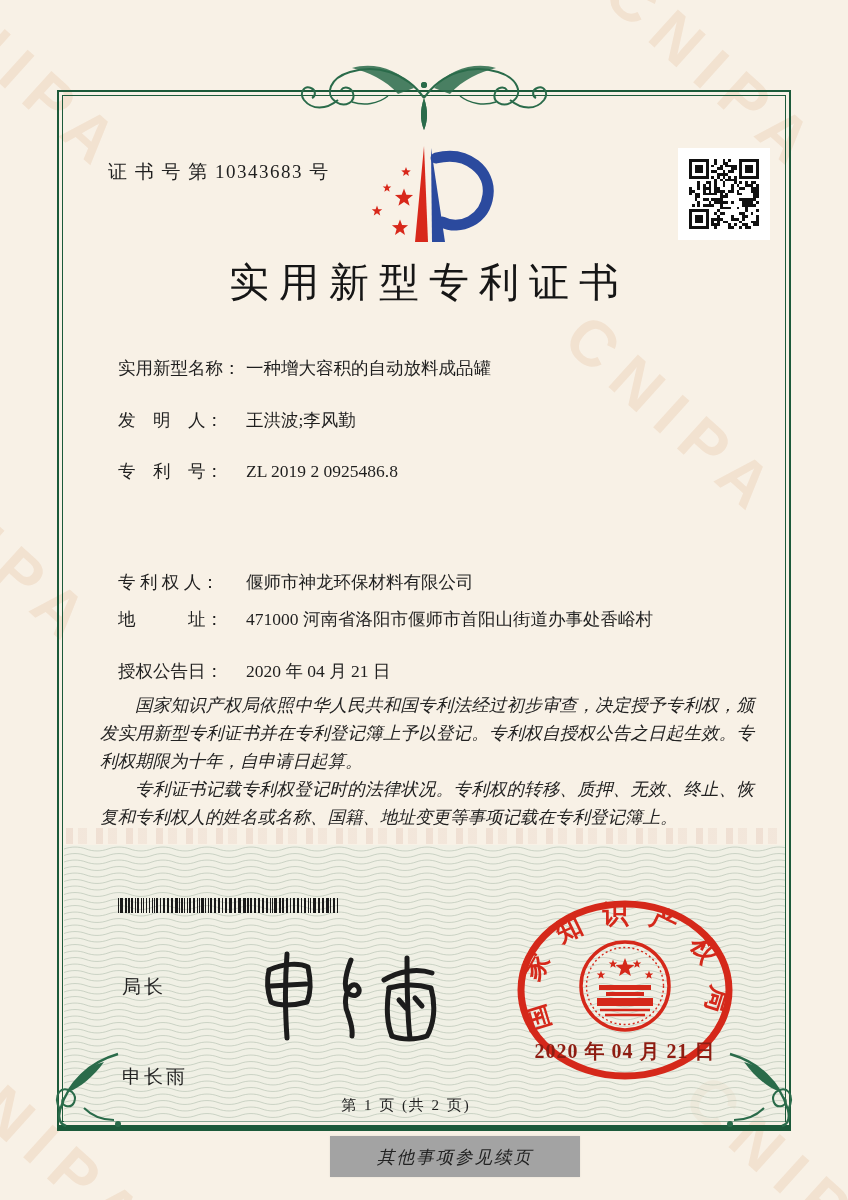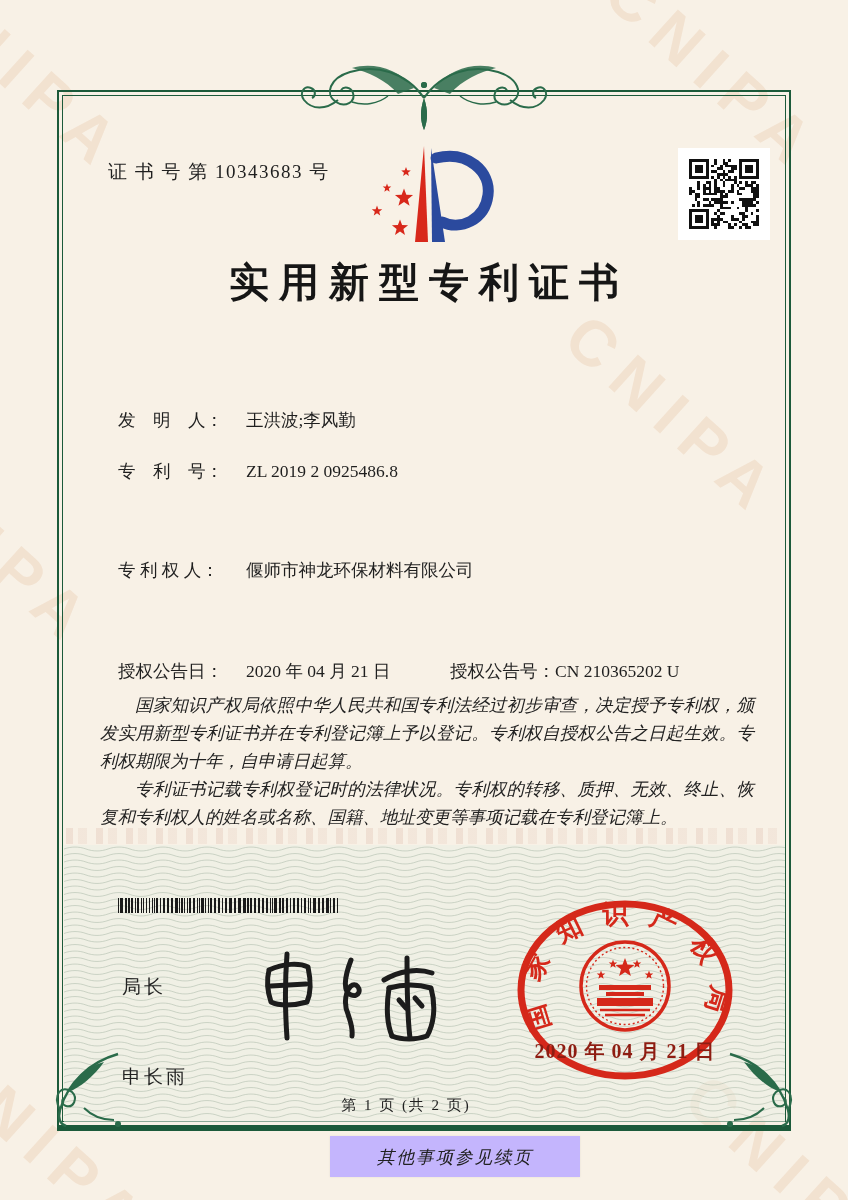--- a/index.html
+++ b/index.html
@@ -45,28 +45,28 @@
     position:absolute; left:108px; top:148px;
     font-size:19px; letter-spacing:1.5px;margin-top:11px;
   }
   .logo{position:absolute; left:352px; top:130px; width:150px; height:115px;}
   .qr{
     position:absolute; left:678px; top:148px; width:92px; height:92px;
     background:#ffffff; display:flex; align-items:center; justify-content:center;
   }
   .title{
     position:absolute; left:0; right:0; top:255px; margin:0;
-    text-align:center; font-size:40px; font-weight:bold;
+    text-align:center; font-size:40px; font-weight:normal;
     letter-spacing:10px; padding-left:10px; color:#161616;
   }
   
   .field{position:absolute; left:118px; font-size:17.5px; white-space:nowrap;}
   .field .lab{display:inline-block; min-width:128px;}
   .f1{top:356px}.f2{top:408px}.f3{top:459px}.f4{top:507px}
-  .f5{top:558px}.f6{top:607px}.f7{top:659px}
+  .f5{top:570px}.f6{top:607px}.f7{top:659px}
   .f7b{position:absolute; left:450px; top:659px; font-size:17.5px; white-space:nowrap;}
   
   .body-text{
     position:absolute; left:100px; top:692px; width:654px;
     font-size:17.5px; line-height:28px; text-align:justify;
     font-style:italic; color:#222;
   }
   .body-text p{margin:0; text-indent:2em;font-family:Liberation Mono, monospace;}
   
   .barcode-svg{position:absolute; left:118px; top:898px;}
@@ -83,21 +83,21 @@
   .seal-date{
     position:absolute; left:0; top:140px; width:226px; text-align:center;
     font-size:20px; font-weight:600; letter-spacing:1px; color:#8e1d12;
   }
   .page-num{
     position:absolute; left:300px; top:1096px; width:212px;
     text-align:center; font-size:15px; letter-spacing:2px;
   }
   .footer-box{
     position:absolute; left:330px; top:1136px; width:250px; height:41px;
-    background:#c4b5fd; display:flex; align-items:center; justify-content:center;
+    background:#a3a3a3; display:flex; align-items:center; justify-content:center;
     font-size:17.5px; font-style:italic; letter-spacing:2px; color:#222;
     box-shadow:0 0 2px rgba(0,0,0,.08);
   }
 </style>
 </head>
 <body>
 
 <div class="page">
 
   <div class="wm" style="left:-55px;top:-45px">CNIPA</div>
@@ -497,34 +497,37 @@
         <rect x="14" y="24" width="1" height="1" fill="#111"></rect>
         <rect x="15" y="24" width="1" height="1" fill="#111"></rect>
         <rect x="18" y="24" width="1" height="1" fill="#111"></rect>
         <rect x="20" y="24" width="1" height="1" fill="#111"></rect>
         <rect x="21" y="24" width="1" height="1" fill="#111"></rect>
       </svg>
   </div>
 
   <h1 class="title">实用新型专利证书</h1>
 
+  <div class="field f1">
+    <span class="lab">实用新型名称：</span><span>一种增大容积的自动放料成品罐</span>
+  </div>
   <div class="field f2">
     <span class="lab">发　明　人：</span><span>王洪波;李风勤</span>
   </div>
   <div class="field f3">
     <span class="lab">专　利　号：</span><span>ZL 2019 2 0925486.8</span>
   </div>
   <div class="field f5">
     <span class="lab">专 利 权 人：</span><span>偃师市神龙环保材料有限公司</span>
   </div>
+  <div class="field f6">
+    <span class="lab">地　　　址：</span><span>471000 河南省洛阳市偃师市首阳山街道办事处香峪村</span>
+  </div>
   <div class="field f7">
     <span class="lab">授权公告日：</span><span>2020 年 04 月 21 日</span>
-  </div>
-  <div class="f7b">
-    <span>授权公告号：</span><span>CN 210365202 U</span>
   </div>
 
   <div class="body-text">
     <p>国家知识产权局依照中华人民共和国专利法经过初步审查，决定授予专利权，颁发实用新型专利证书并在专利登记簿上予以登记。专利权自授权公告之日起生效。专利权期限为十年，自申请日起算。</p>
     <p>专利证书记载专利权登记时的法律状况。专利权的转移、质押、无效、终止、恢复和专利权人的姓名或名称、国籍、地址变更等事项记载在专利登记簿上。</p>
   </div>
 
   <svg class="barcode-svg" id="barcode-svg" width="222" height="15">
       <rect x="0" y="0" width="1" height="15" fill="#1a1a1a"></rect>
       <rect x="2" y="0" width="3" height="15" fill="#1a1a1a"></rect>

